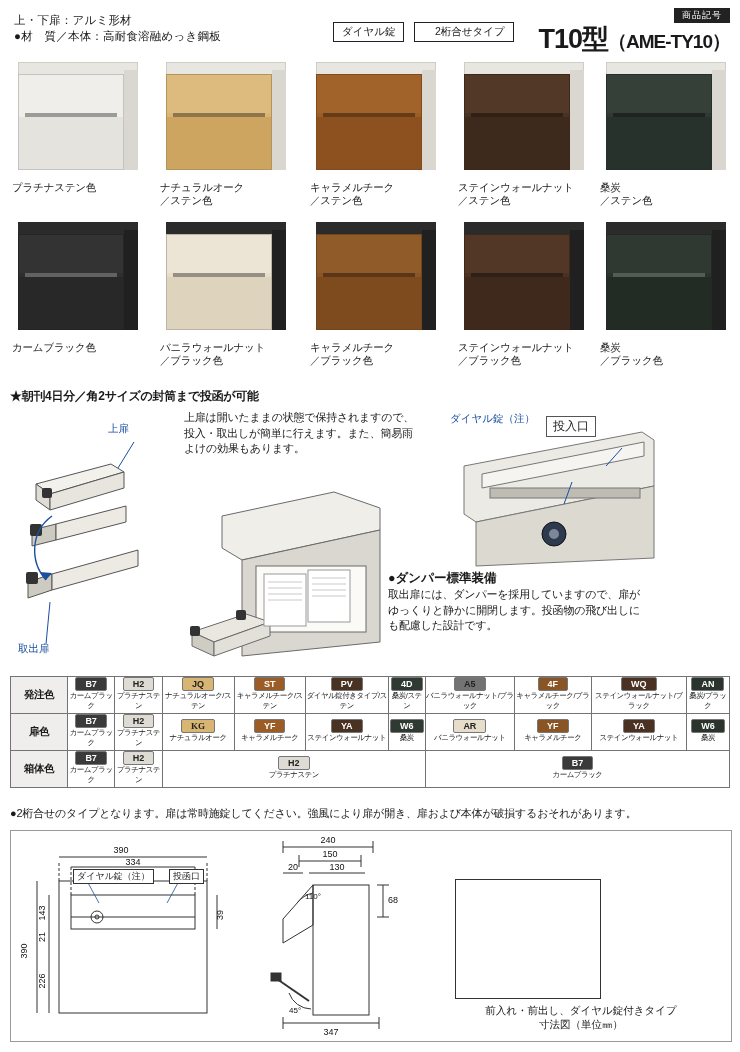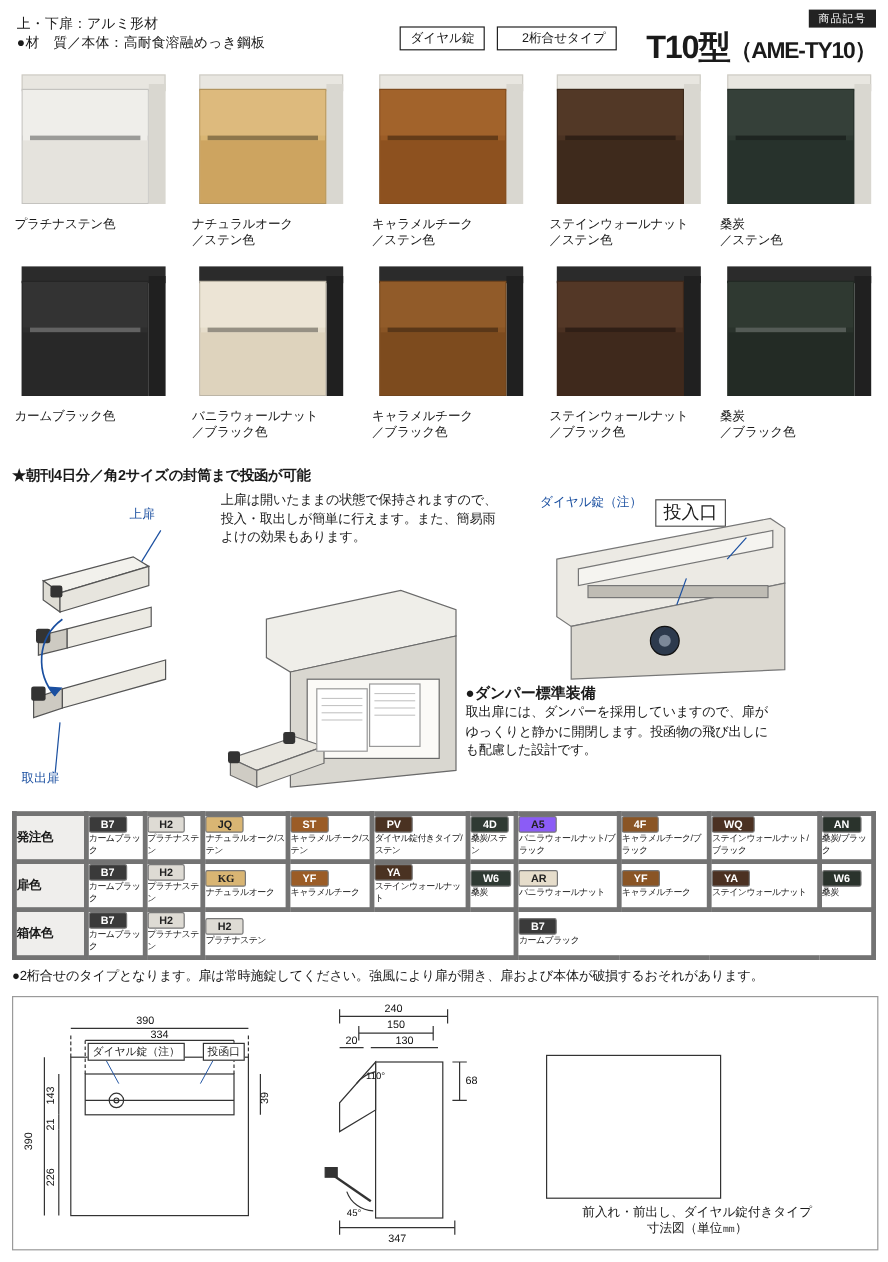--- a/index.html
+++ b/index.html
@@ -45,21 +45,21 @@
   .starline{position:absolute;left:10px;top:388px;font-size:12px;font-weight:bold;letter-spacing:-0.3px;}
 
   
   .feat{position:absolute;left:0;top:404px;width:740px;height:270px;}
   .feat-title{font-size:12.5px;font-weight:bold;}
   .feat-text{font-size:11px;line-height:15.5px;letter-spacing:-0.2px;}
   .lbl-blue{color:#1a4fa0;font-size:10.5px;}
 
   
   .ctable{position:absolute;left:10px;top:676px;width:720px;border-collapse:collapse;font-size:8px;}
-  .ctable td{border:4px solid #737373;vertical-align:middle;padding:0;}
+  .ctable td{border:1px solid #737373;text-align:center;vertical-align:middle;padding:0;}
   .ctable .rowlbl{width:56px;font-size:10.5px;font-weight:bold;background:#efeeec;letter-spacing:-0.5px;}
   .code{display:inline-block;font-weight:bold;font-size:9px;padding:0 9px;border-radius:2px;line-height:12px;}
   .cname{display:block;font-size:7.5px;line-height:10px;letter-spacing:-0.5px;padding-bottom:2px;}
 
   
   .note{position:absolute;left:10px;top:806px;font-size:11px;letter-spacing:-0.2px;}
 
   
   .dims{position:absolute;left:10px;top:830px;width:720px;height:210px;border:1px solid #9a9a9a;background:#fff;}
   .capt{position:absolute;font-size:10.5px;text-align:center;line-height:14px;}
@@ -334,39 +334,39 @@
         <polygon points="30,96 208,60 208,132 30,140" fill="#dcd9d1"></polygon>
         <rect x="44" y="62" width="150" height="10" fill="#bfbcb4"></rect>
         <polygon points="36,48 198,16 198,30 36,62" fill="#f5f4f0"></polygon>
       </g>
       <circle cx="108" cy="108" r="12" fill="#2d3a4d" stroke="#111"></circle>
       <circle cx="108" cy="108" r="5" fill="#7c8899"></circle>
       <path d="M118,78 L126,56" stroke="#1a4fa0" stroke-width="1" fill="none"></path>
       <path d="M160,40 L176,22" stroke="#1a4fa0" stroke-width="1" fill="none"></path>
     </svg>
     <div class="lbl-blue" style="position:absolute;left:450px;top:8px;">ダイヤル錠（注）</div>
-    <div style="position:absolute;left:546px;top:12px;font-size:15px;border:1px solid #555;padding:1px 6px;background:#fff;">投入口</div>
+    <div style="position:absolute;left:546px;top:12px;font-size:12px;border:1px solid #555;padding:1px 6px;background:#fff;">投入口</div>
 
     <div style="position:absolute;left:388px;top:166px;width:254px;">
       <div class="feat-title">●ダンパー標準装備</div>
       <div class="feat-text">取出扉には、ダンパーを採用していますので、扉がゆっくりと静かに開閉します。投函物の飛び出しにも配慮した設計です。</div>
     </div>
   </div>
 
   <table class="ctable">
     <tbody>
         <tr>
       <td class="rowlbl">発注色</td>
       <td><span class="code" style="background: rgb(58, 58, 58); color: rgb(255, 255, 255); border: 1px solid rgb(119, 119, 119);">B7</span><span class="cname">カームブラック</span></td>
       <td><span class="code" style="background: rgb(222, 219, 212); color: rgb(34, 34, 34); border: 1px solid rgb(119, 119, 119);">H2</span><span class="cname">プラチナステン</span></td>
       <td><span class="code" style="background: rgb(217, 181, 115); color: rgb(34, 34, 34); border: 1px solid rgb(119, 119, 119);">JQ</span><span class="cname">ナチュラルオーク/ステン</span></td>
       <td><span class="code" style="background: rgb(155, 92, 38); color: rgb(255, 255, 255); border: 1px solid rgb(119, 119, 119);">ST</span><span class="cname">キャラメルチーク/ステン</span></td>
       <td><span class="code" style="background: rgb(74, 50, 34); color: rgb(255, 255, 255); border: 1px solid rgb(119, 119, 119);">PV</span><span class="cname">ダイヤル錠付きタイプ/ステン</span></td>
       <td><span class="code" style="background: rgb(47, 58, 51); color: rgb(255, 255, 255); border: 1px solid rgb(119, 119, 119);">4D</span><span class="cname">桑炭/ステン</span></td>
-      <td><span class="code" style="background: #8b5cf6; color: rgb(34, 34, 34); border: 1px solid rgb(119, 119, 119);">A5</span><span class="cname">バニラウォールナット/ブラック</span></td>
+      <td><span class="code" style="background: #737373; color: rgb(34, 34, 34); border: 1px solid rgb(119, 119, 119);">A5</span><span class="cname">バニラウォールナット/ブラック</span></td>
       <td><span class="code" style="background: rgb(138, 85, 37); color: rgb(255, 255, 255); border: 1px solid rgb(119, 119, 119);">4F</span><span class="cname">キャラメルチーク/ブラック</span></td>
       <td><span class="code" style="background: rgb(75, 49, 34); color: rgb(255, 255, 255); border: 1px solid rgb(119, 119, 119);">WQ</span><span class="cname">ステインウォールナット/ブラック</span></td>
       <td><span class="code" style="background: rgb(42, 51, 44); color: rgb(255, 255, 255); border: 1px solid rgb(119, 119, 119);">AN</span><span class="cname">桑炭/ブラック</span></td>
     </tr>
     <tr>
       <td class="rowlbl">扉色</td>
       <td><span class="code" style="background: rgb(58, 58, 58); color: rgb(255, 255, 255); border: 1px solid rgb(119, 119, 119);">B7</span><span class="cname">カームブラック</span></td>
       <td><span class="code" style="background: rgb(222, 219, 212); color: rgb(34, 34, 34); border: 1px solid rgb(119, 119, 119);">H2</span><span class="cname">プラチナステン</span></td>
       <td><span class="code" style="background: rgb(217, 181, 115); color: rgb(34, 34, 34); border: 1px solid rgb(119, 119, 119); font-family: Liberation Serif, serif;">KG</span><span class="cname">ナチュラルオーク</span></td>
       <td><span class="code" style="background: rgb(155, 92, 38); color: rgb(255, 255, 255); border: 1px solid rgb(119, 119, 119);">YF</span><span class="cname">キャラメルチーク</span></td>

